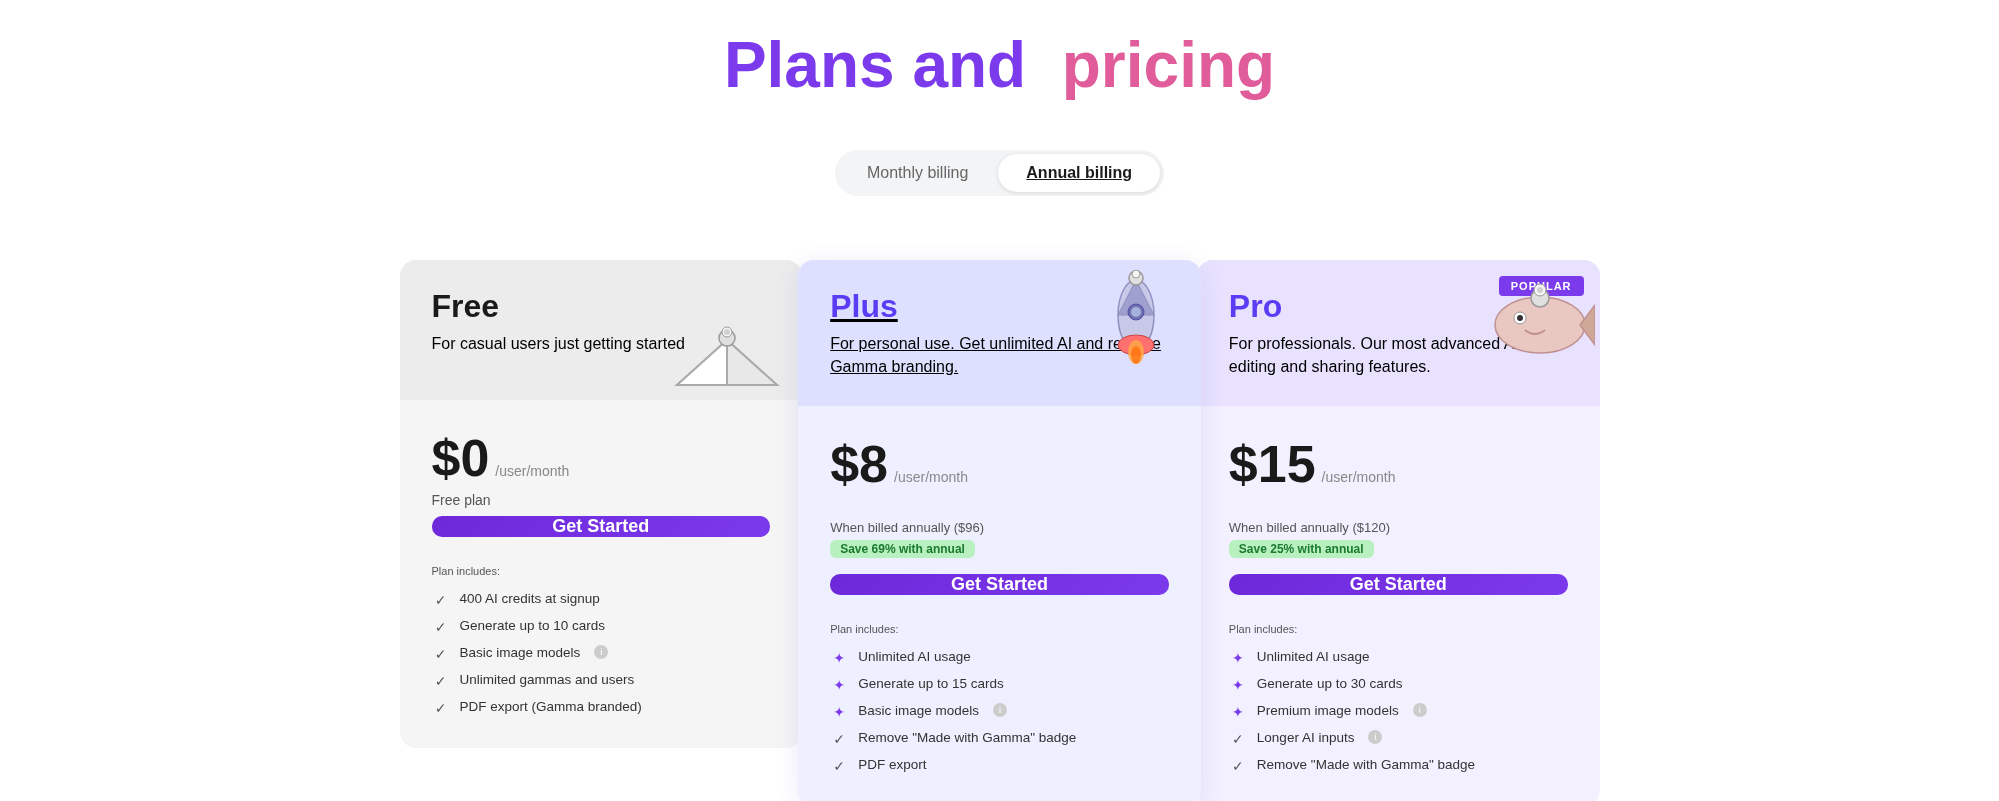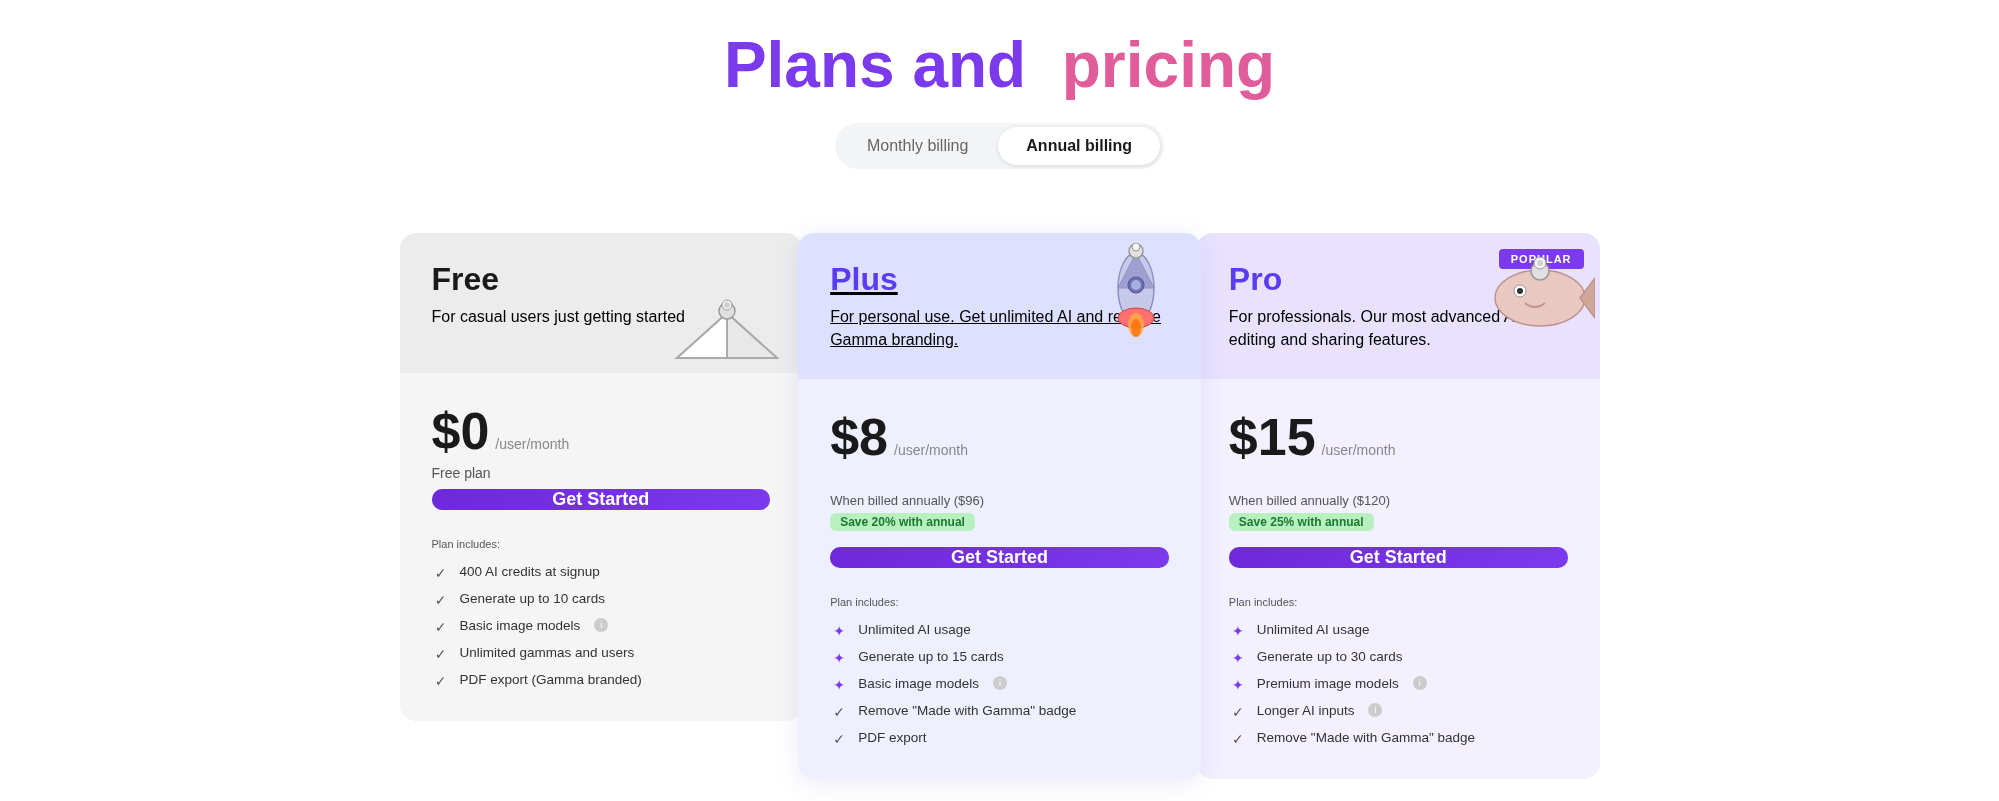--- a/index.html
+++ b/index.html
@@ -10,21 +10,21 @@
       display: flex;
       flex-direction: column;
       align-items: center;
       padding: 30px 20px 40px;
     }
 
     .page-title {
       font-size: 64px;
       font-weight: 800;
       text-align: right;
-      margin-bottom: 23px;
+      margin-bottom: 50px;
       line-height: 1.1;
     }
     .page-title .purple { color: #7c3aed; }
     .page-title .pink { color: #e05c9a; }
 
     .billing-toggle {
       display: flex;
       align-items: center;
       background: #f3f4f6;
       border-radius: 999px;
@@ -43,20 +43,21 @@
     }
     .billing-toggle .toggle-monthly {
       background: transparent;
       color: #666;
     }
     .billing-toggle .toggle-annual {
       background: #fff;
       color: #1a1a1a;
       font-weight: 700;
       box-shadow: 0 1px 4px rgba(0,0,0,0.12);
+      text-decoration: underline;
     }
 
     .plans-container {
       display: flex;
       gap: 4px;
       width: 100%;
       max-width: 1200px;
       align-items: flex-start;
       margin-top: 16px;
     }
@@ -345,21 +346,21 @@
       <circle cx="55" cy="42" r="8" fill="#7070b0" stroke="#5050a0" stroke-width="1"></circle>
       <circle cx="55" cy="42" r="5" fill="rgba(200,220,255,0.6)"></circle>
 
       <circle cx="55" cy="8" r="7" fill="#e0e0e0" stroke="#999" stroke-width="1.5"></circle>
       <circle cx="55" cy="4" r="4" fill="#f5f5f5" stroke="#999" stroke-width="1"></circle>
     </svg></div>
       </div>
       <div class="plan-body"><div class="price-row">
           <span class="price-amount">$8</span>
           <span class="price-period">/user/month</span>
-        </div><div class="price-spacer"></div><div class="price-billed">When billed annually ($96)</div><div class="price-save">Save 20% with annual</div><button class="cta-button">Get Started</button><div class="plan-includes-title">Plan includes:</div><ul class="feature-list">
+        </div><div class="price-spacer"></div><div class="price-billed">When billed annually ($96)</div><div class="price-save">Save 69% with annual</div><button class="cta-button">Get Started</button><div class="plan-includes-title">Plan includes:</div><ul class="feature-list">
           <li class="feature-item">
             <span class="feature-icon diamond-icon">✦</span>
             <span>Unlimited AI usage</span>
           </li>
           <li class="feature-item">
             <span class="feature-icon diamond-icon">✦</span>
             <span>Generate up to 15 cards</span>
           </li>
           <li class="feature-item">
             <span class="feature-icon diamond-icon">✦</span>

